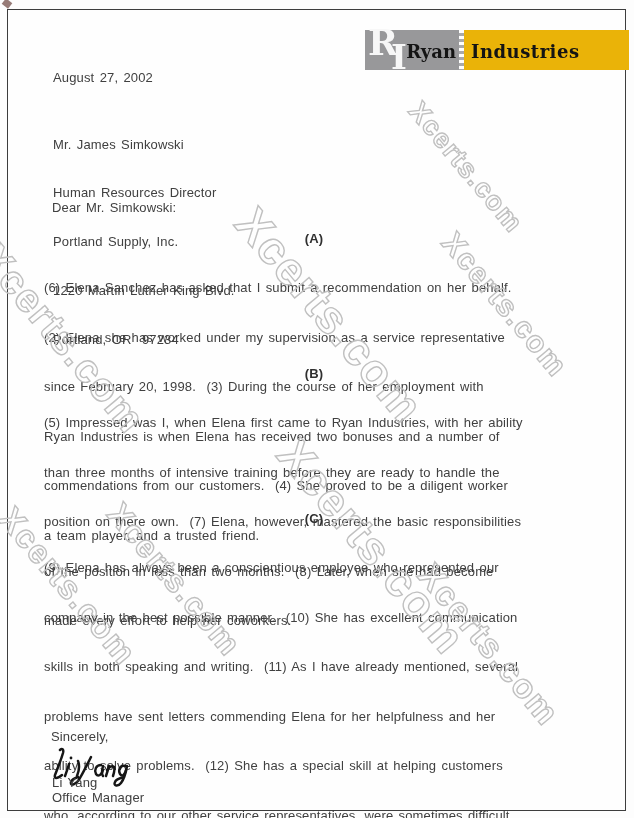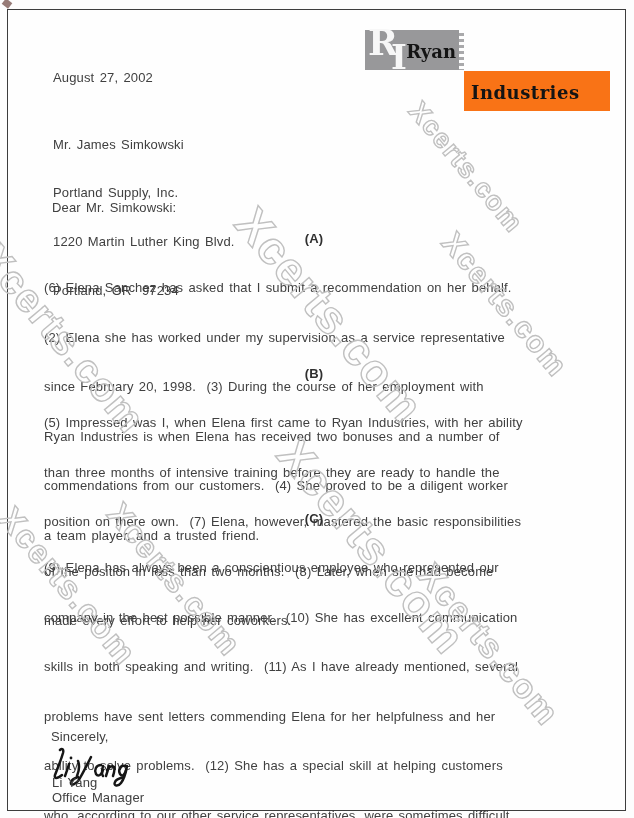--- a/index.html
+++ b/index.html
@@ -12,21 +12,21 @@
   
   .logo{position:absolute;left:365px;top:30px;height:40px;display:flex;}
   .logo-left{position:relative;width:94px;height:40px;background:#98989a;}
   .mono-r{position:absolute;left:3px;top:-6px;font-family:"DejaVu Serif",serif;font-weight:bold;
           font-size:36px;color:#f7f7f7;line-height:36px;}
   .mono-i{position:absolute;left:26px;top:10px;font-family:"DejaVu Serif",serif;font-weight:bold;
           font-size:34px;color:#f7f7f7;line-height:34px;}
   .logo-ryan{position:absolute;right:3px;top:11px;font-family:"DejaVu Serif",serif;font-weight:bold;
              font-size:18px;color:#141414;text-align:right;}
   .logo-dashes{width:5px;height:40px;background:repeating-linear-gradient(180deg,#fefefe 0 3px,#a9a9ab 3px 6px);}
-  .logo-right{position:relative;width:146px;height:40px;background:#f97316;margin-top:41px;}
+  .logo-right{position:relative;width:165px;height:40px;background:#eab308;}
   .logo-industries{position:absolute;left:7px;top:11px;font-family:"DejaVu Serif",serif;font-weight:bold;
                    font-size:18px;color:#141414;letter-spacing:.5px;}
   
   .txt{font-size:13px;letter-spacing:.15px;word-spacing:1.5px;white-space:pre;}
   .date{position:absolute;left:53px;top:70px;}
   .recipient{position:absolute;left:53px;top:104px;line-height:16.3px;}
   .salutation{position:absolute;left:52px;top:200px;}
   .sec-label{position:absolute;left:44px;width:540px;text-align:center;font-weight:bold;color:#303030;}
   .sec-lines{position:absolute;left:44px;width:560px;line-height:16.5px;}
   .closing{position:absolute;left:51px;top:729px;}
@@ -53,20 +53,21 @@
     </div>
     <div class="logo-dashes"></div>
     <div class="logo-right">
       <span class="logo-industries">Industries</span>
     </div>
   </div>
 
   <div class="txt date">August 27, 2002</div>
   <div class="txt recipient">
     <div>Mr. James Simkowski</div>
+    <div>Human Resources Director</div>
     <div>Portland Supply, Inc.</div>
     <div>1220 Martin Luther King Blvd.</div>
     <div>Portland, OR  97234</div>
   </div>
   <div class="txt salutation">Dear Mr. Simkowski:</div>
 
   <div class="txt sec-label" style="top:231px">(A)</div>
   <div class="txt sec-lines" style="top:247px">
     <div>(6) Elena Sanchez has asked that I submit a recommendation on her behalf.</div>
     <div>(2) Elena she has worked under my supervision as a service representative</div>

